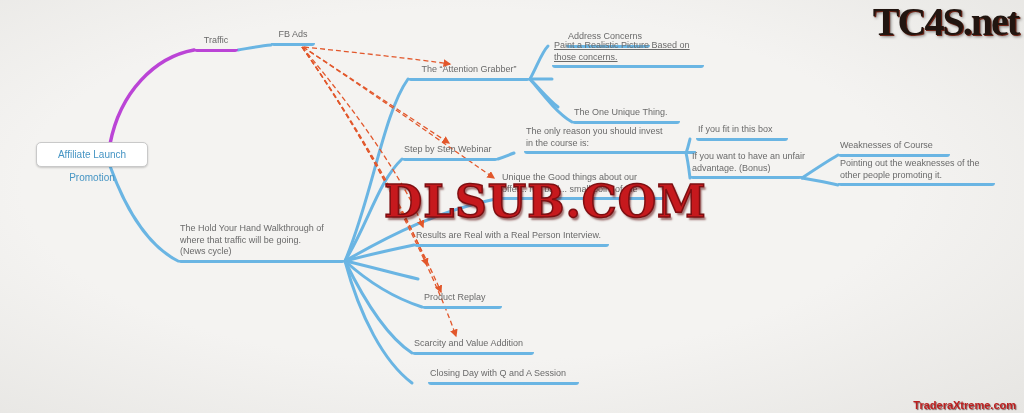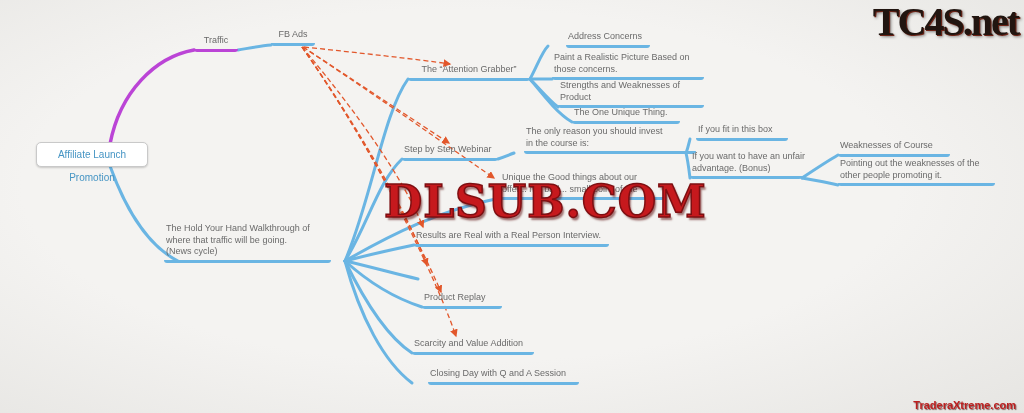--- a/index.html
+++ b/index.html
@@ -79,30 +79,28 @@
       <path d="M 302,47 C 366,139 420,243 441,292" marker-end="url(#arrowhead)"></path>
       <path d="M 302,47 C 374,149 434,273 456,336" marker-end="url(#arrowhead)"></path>
     </g>
   </svg>
 
   <div id="root-node">Affiliate Launch Promotion</div>
 
   <div class="node center purple" style="left:194px; top:35px; width:44px;">Traffic</div>
   <div class="node center" style="left:271px; top:29px; width:44px;">FB Ads</div>
 
-  <div class="node" style="left:164px; top:223px; width:167px;">The Hold Your Hand Walkthrough of
+  <div class="node" style="left:178px; top:223px; width:167px;">The Hold Your Hand Walkthrough of
 where that traffic will be going.
 (News cycle)</div>
 
   <div class="node center" style="left:408px; top:64px; width:122px;">The “Attention Grabber”</div>
   <div class="node" style="left:548px; top:31px; width:84px;margin-left:18px;">Address Concerns</div>
-  <div class="node" style="left:552px; top:52px; width:152px;">Paint a Realistic Picture Based on
+  <div class="node" style="left:552px; top:40px; width:152px;text-decoration:underline;">Paint a Realistic Picture Based on
 those concerns.</div>
-  <div class="node" style="left:558px; top:80px; width:146px;">Strengths and Weaknesses of
-Product</div>
   <div class="node" style="left:572px; top:107px; width:108px;">The One Unique Thing.</div>
 
   <div class="node" style="left:402px; top:144px; width:96px;">Step by Step Webinar</div>
   <div class="node" style="left:514px; top:126px; width:172px;margin-left:10px;">The only reason you should invest
 in the course is:</div>
   <div class="node" style="left:696px; top:124px; width:92px;">If you fit in this box</div>
   <div class="node" style="left:690px; top:151px; width:112px;">If you want to have an unfair
 advantage. (Bonus)</div>
   <div class="node" style="left:838px; top:140px; width:112px;">Weaknesses of Course</div>
   <div class="node" style="left:838px; top:158px; width:157px;">Pointing out the weaknesses of the

